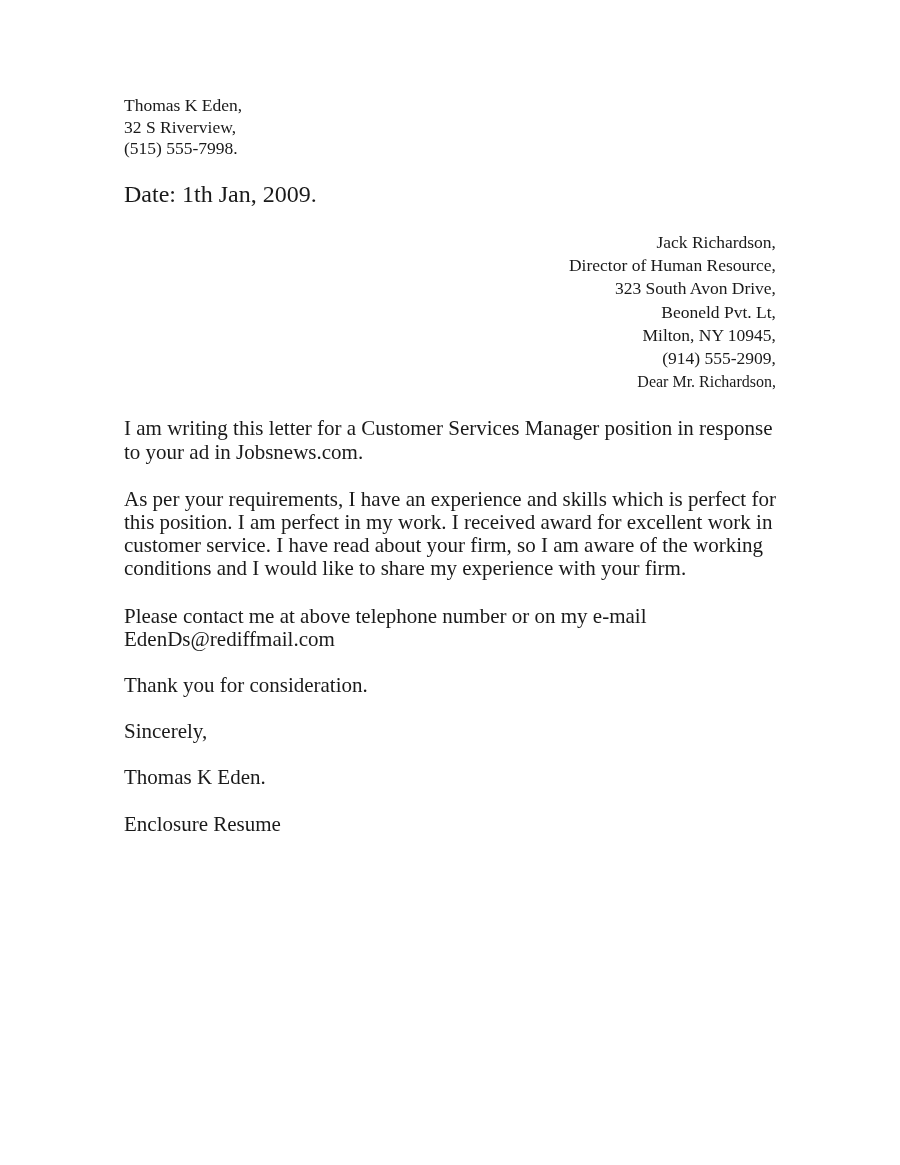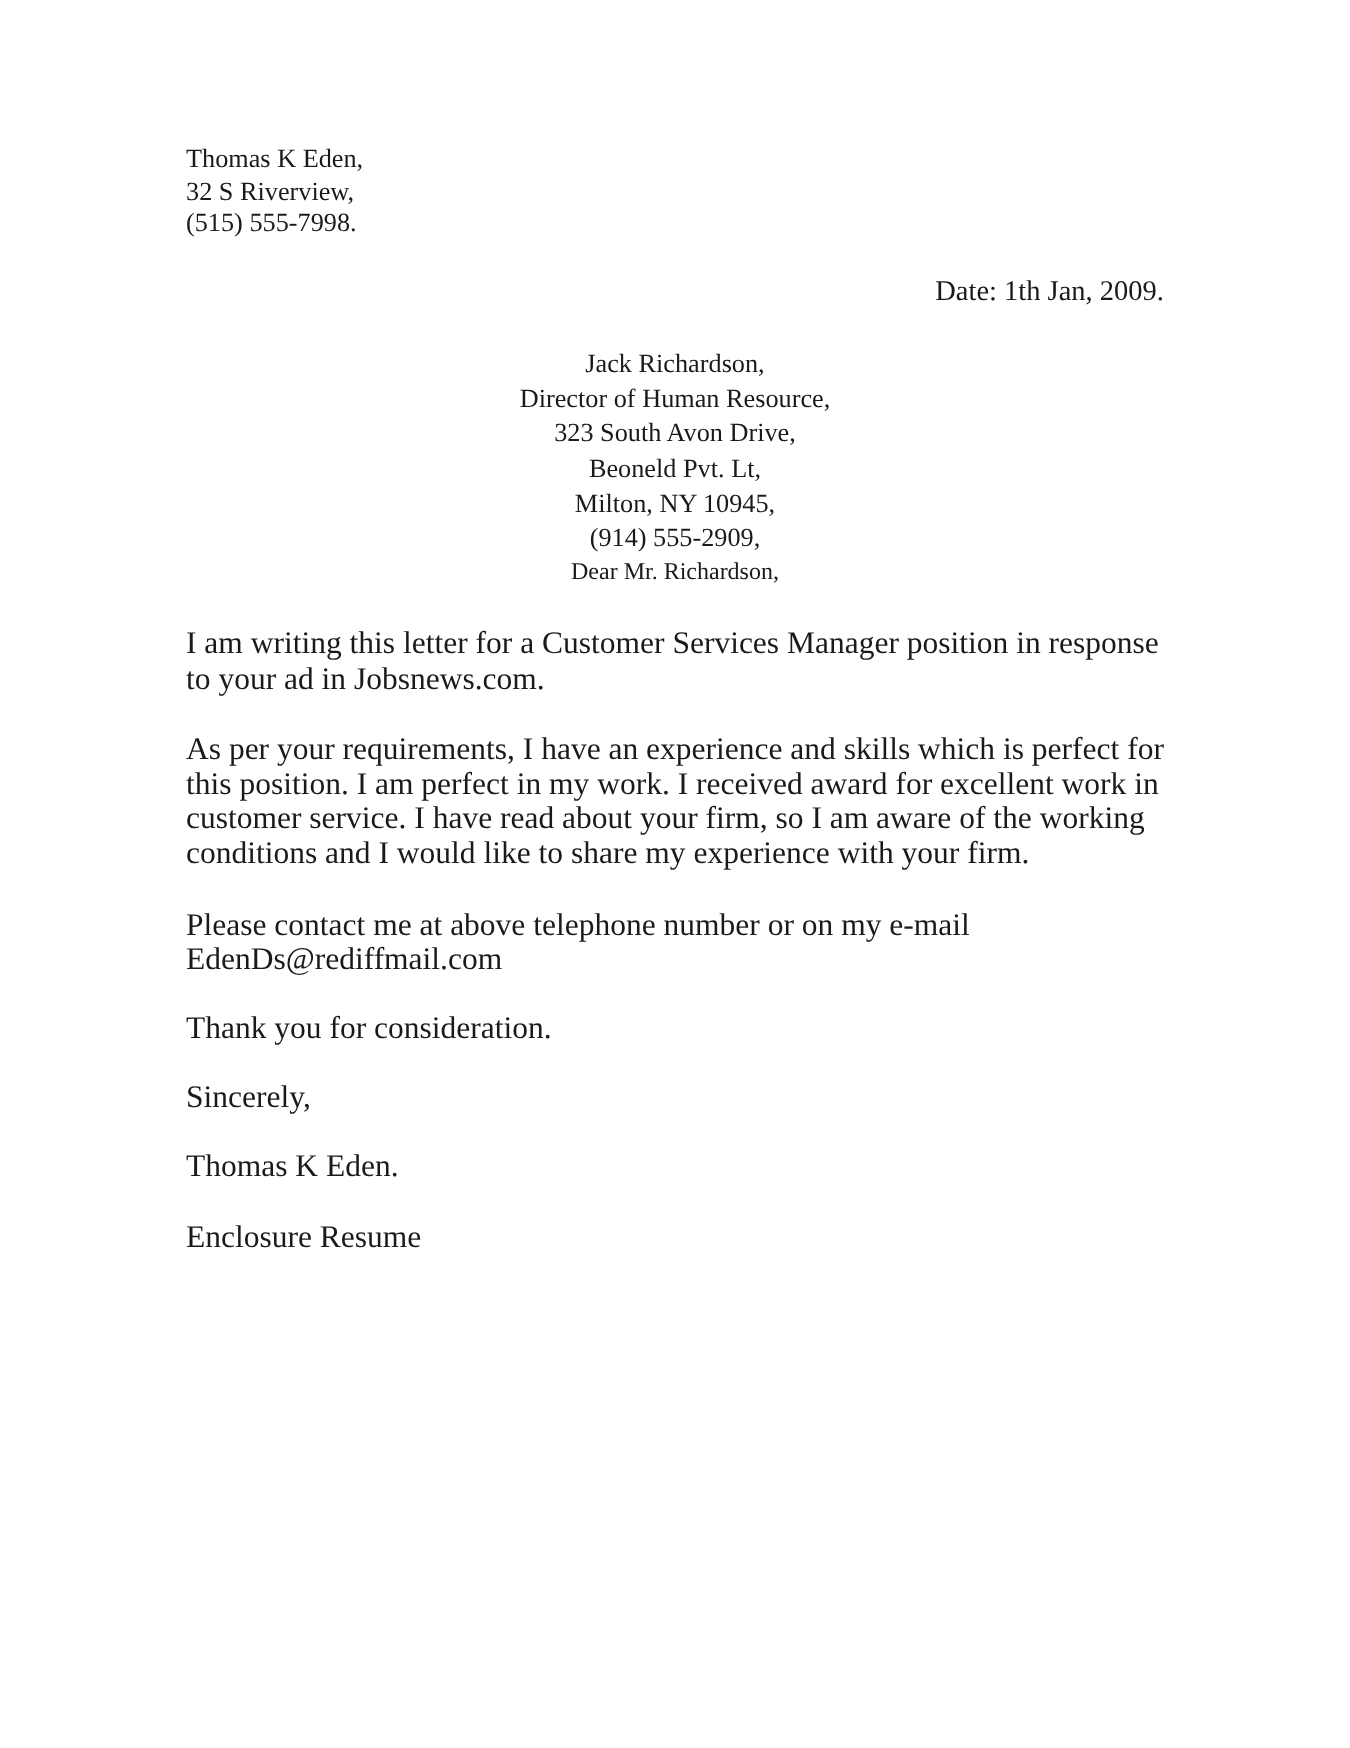--- a/index.html
+++ b/index.html
@@ -24,30 +24,30 @@
   .sender-block {
     text-align: left;
     font-size: 17.5px;
     line-height: 21.5px;
     padding-right: 0px;
   }
   .sender-block div {
     white-space: nowrap;
   }
   .date-line {
-    text-align: right;
-    font-size: 19px;
+    text-align: left;
+    font-size: 24px;
     line-height: 21.5px;
     margin-top: 24px;
   }
   .recipient-block {
     margin-top: 26px;
     font-size: 17.5px;
     line-height: 23.2px;
-    text-align: center;
+    text-align: right;
   }
   .recipient-block div {
     white-space: nowrap;
   }
   .body-paragraph {
     font-size: 21px;
     line-height: 23.2px;
     text-align: left;
     margin-top: 24px;
     max-width: 652px;

